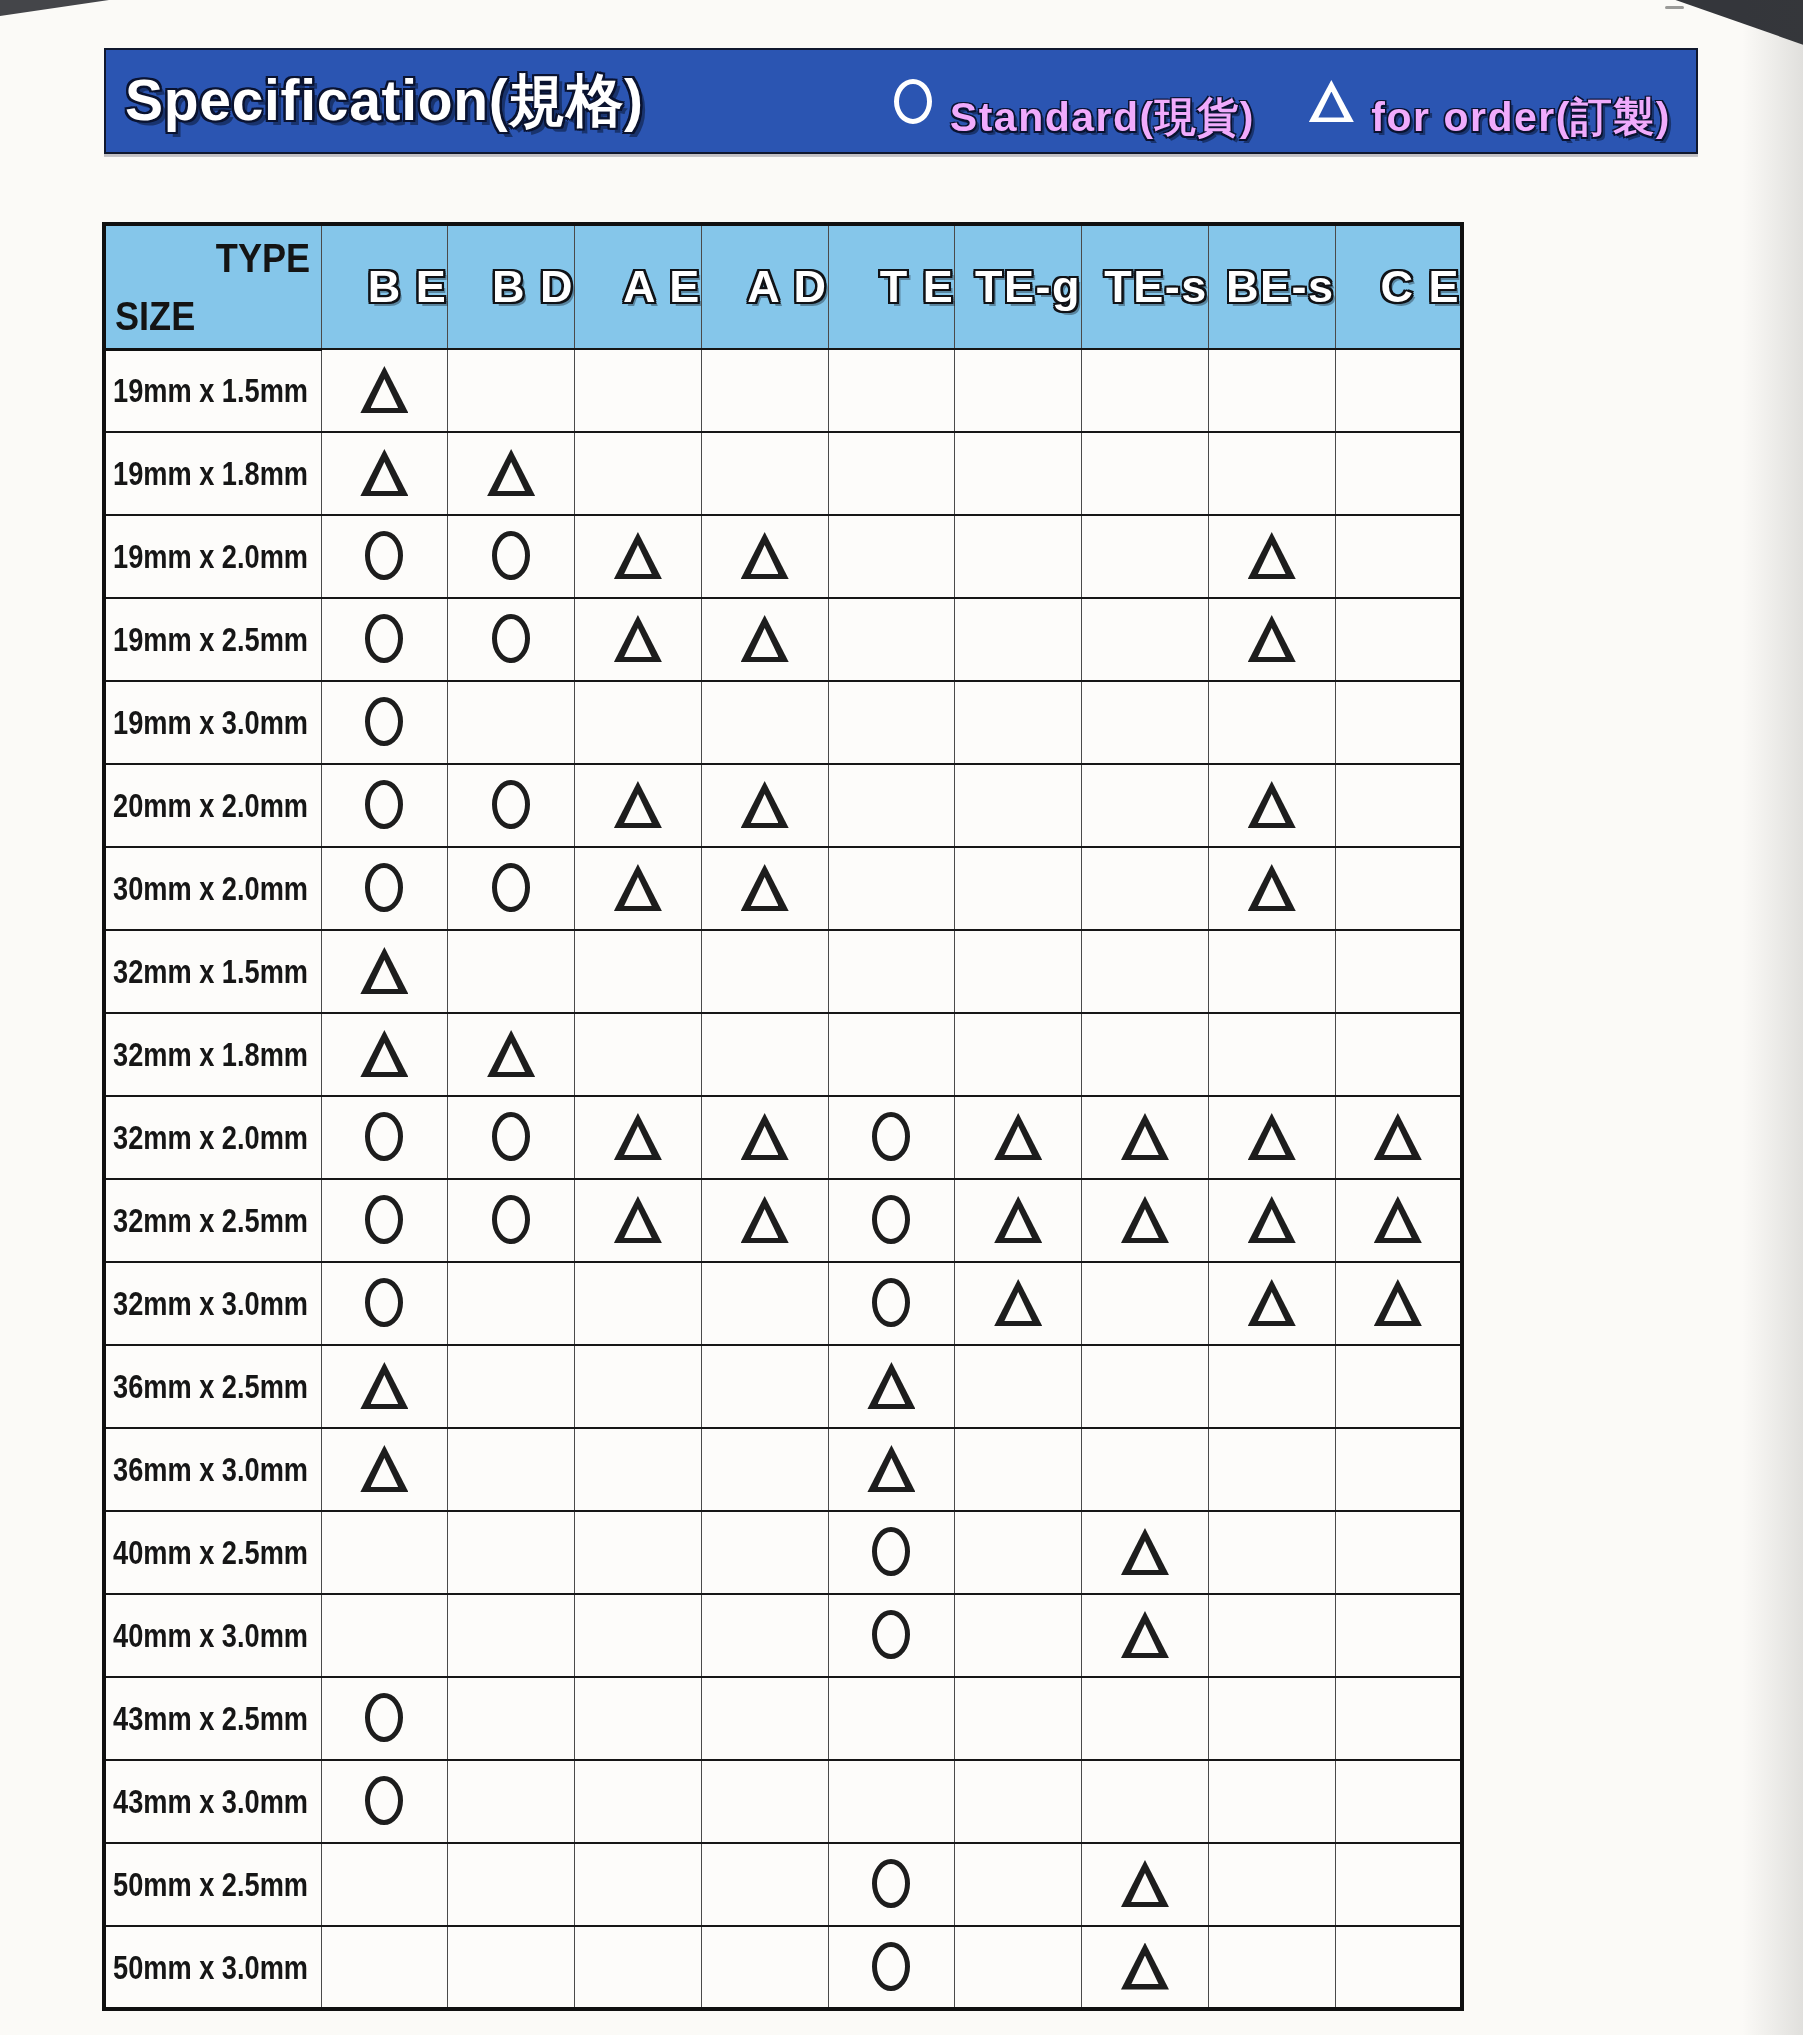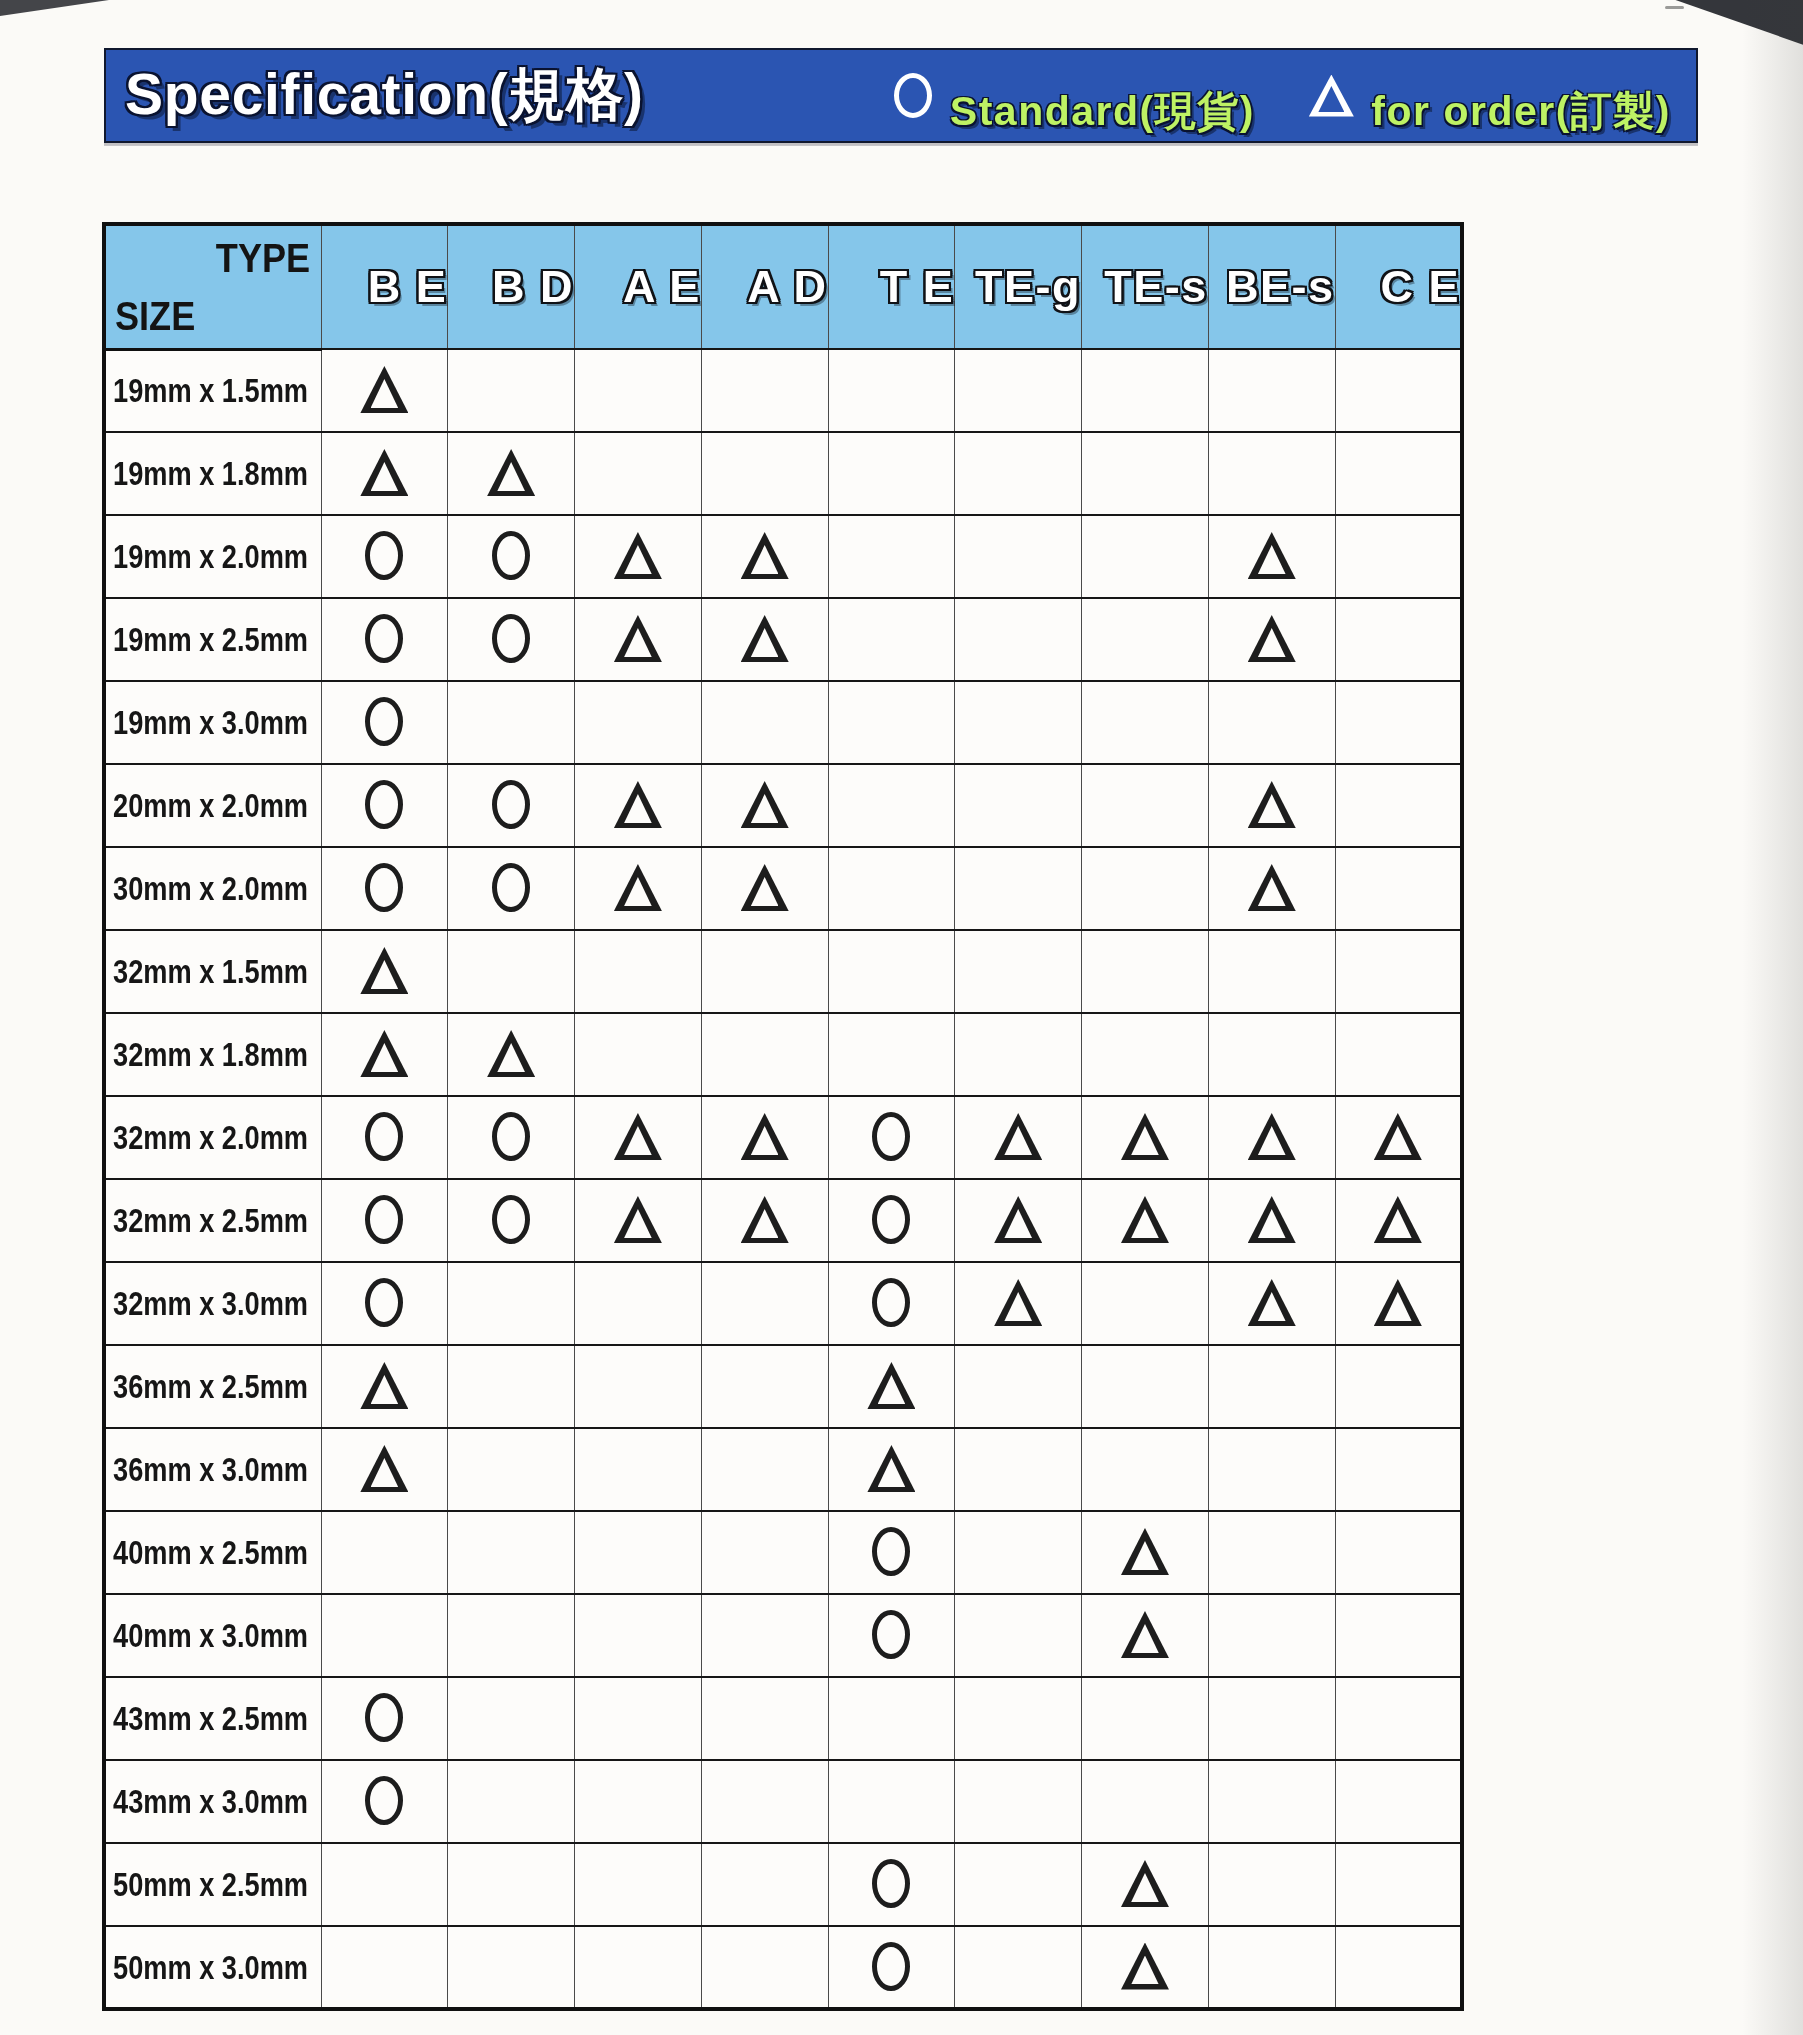--- a/index.html
+++ b/index.html
@@ -40,41 +40,41 @@
     background:linear-gradient(to right, rgba(0,0,0,0), rgba(60,60,58,.14));
   }
   .scan-dash {
     position:absolute; left:1665px; top:5.8px; width:19px; height:3.6px;
     background:#9a9a98; border-radius:2.2px;
   }
 
   
   .title-bar {
     position:absolute; left:104px; top:48px;
-    width:1594px; height:95px;
+    width:1594px; height:106px;
     background:var(--title-bg);
     border:2.2px solid #10182e;
     box-shadow:0 2.9px 0 rgba(20,20,40,.25);
     display:flex; align-items:center;
     padding:0 25px 0 19px;
   }
   .title-text {
     font-size:57px; font-weight:bold; color:#fff; letter-spacing:0.7px;
     white-space:nowrap;
     text-shadow:
       -2.2px -2.2px 0 #0a1330, 2.2px -2.2px 0 #0a1330,
       -2.2px 2.2px 0 #0a1330, 2.2px 2.2px 0 #0a1330,
       0 -2.2px 0 #0a1330, 0 2.2px 0 #0a1330,
       -2.2px 0 0 #0a1330, 2.2px 0 0 #0a1330,
       5.1px 5.1px 0 rgba(5,10,25,.45);
   }
   .legend { display:flex; align-items:center; margin-left:auto; gap:54px; }
   .legend-item { display:flex; align-items:center; gap:17.5px; }
   .legend-label {
-    font-size:41px; font-weight:bold; color:#bef264; letter-spacing:1.5px;
+    font-size:41px; font-weight:bold; color:#f0abfc; letter-spacing:1.5px;
     white-space:nowrap;
     text-shadow:
       -1.5px -1.5px 0 #0a1330, 1.5px -1.5px 0 #0a1330,
       -1.5px 1.5px 0 #0a1330, 1.5px 1.5px 0 #0a1330,
       3.6px 3.6px 0 rgba(5,10,25,.45);
     margin-top: 32px;
   }
 
   
   .sym-circle {

